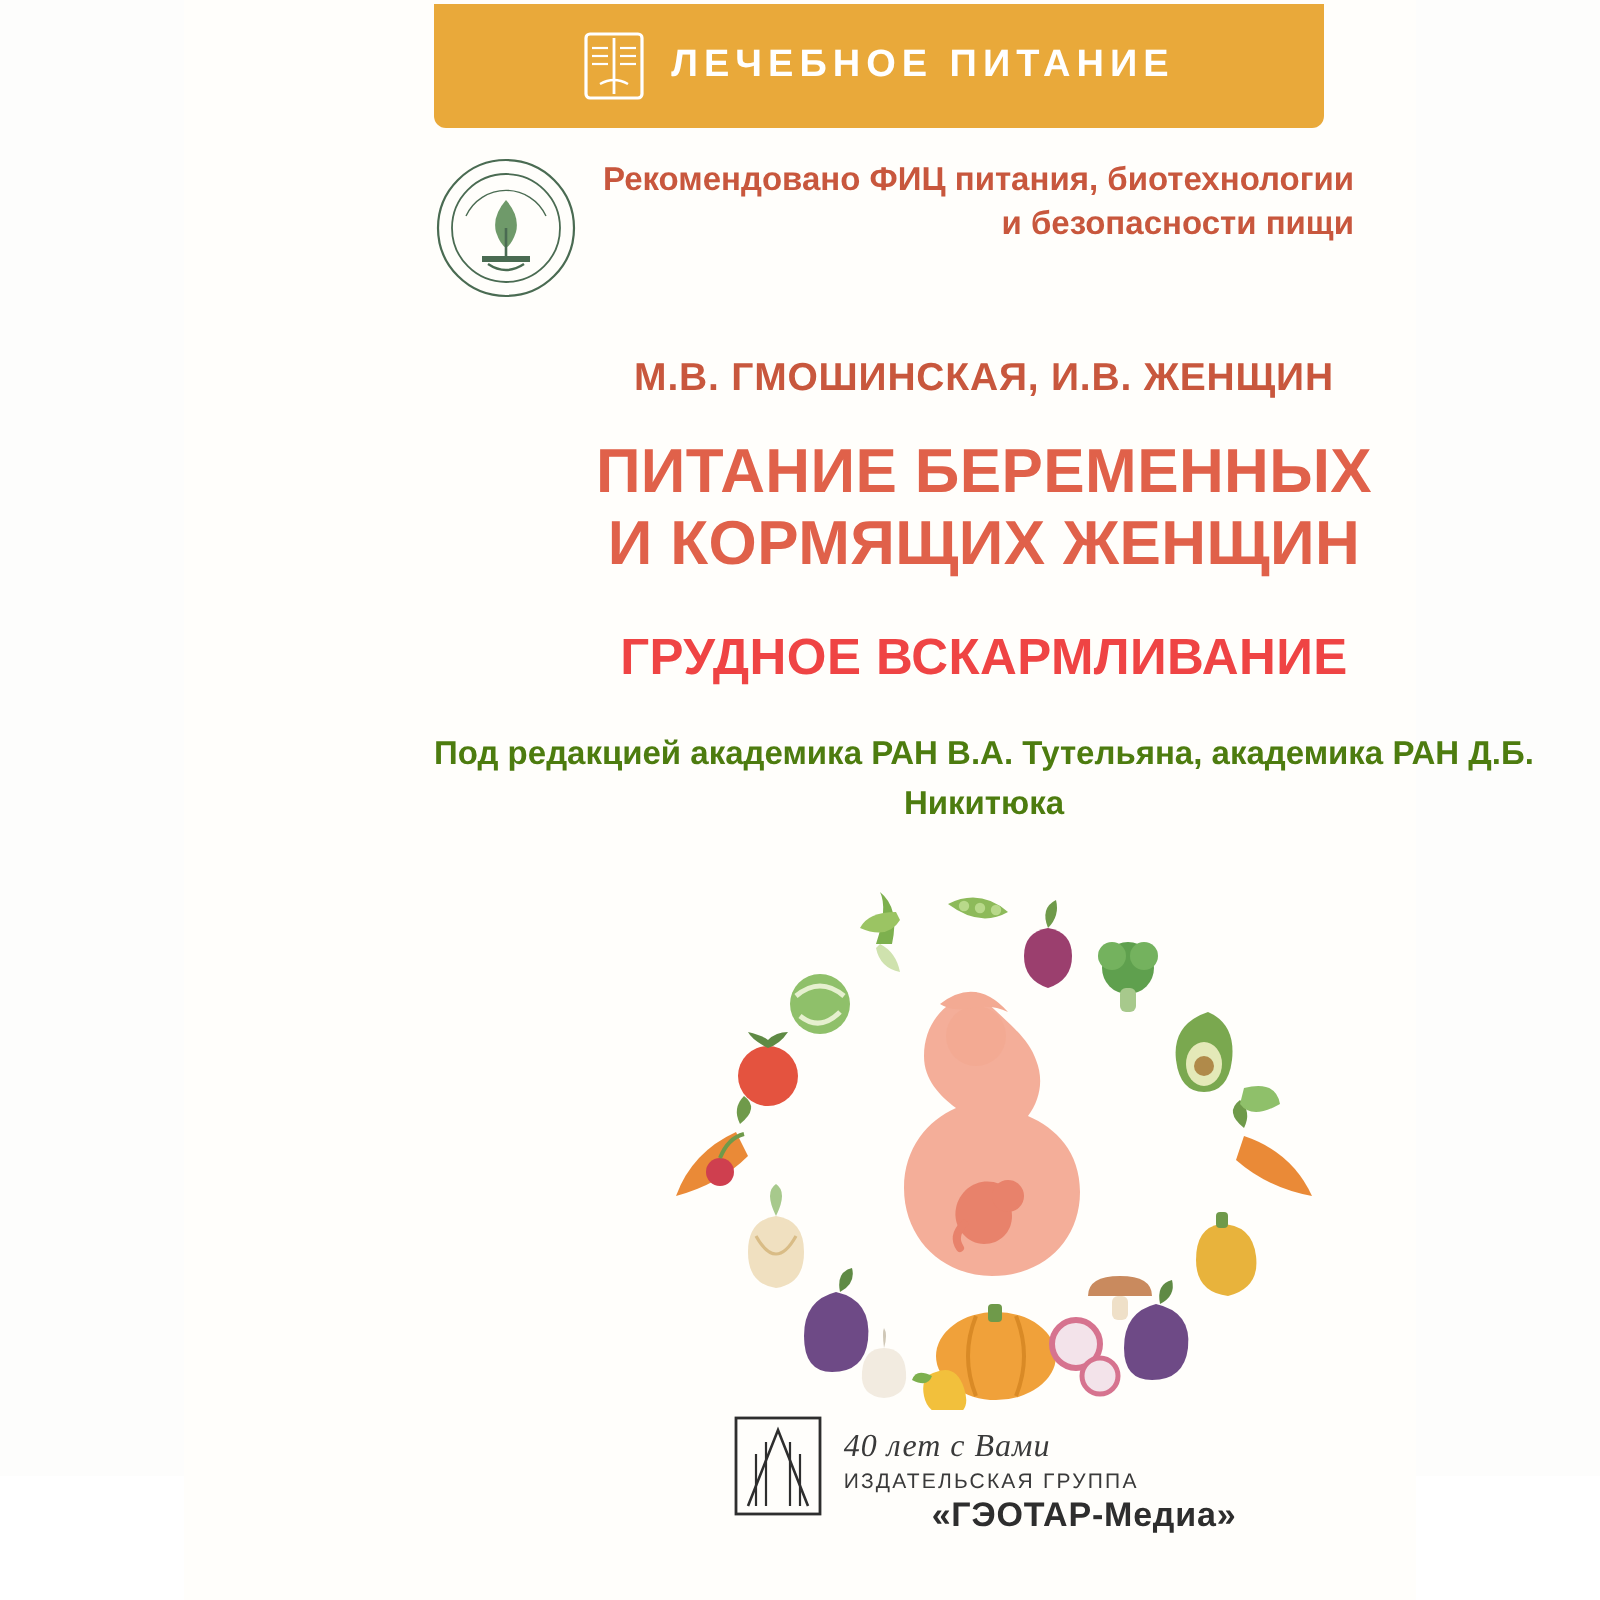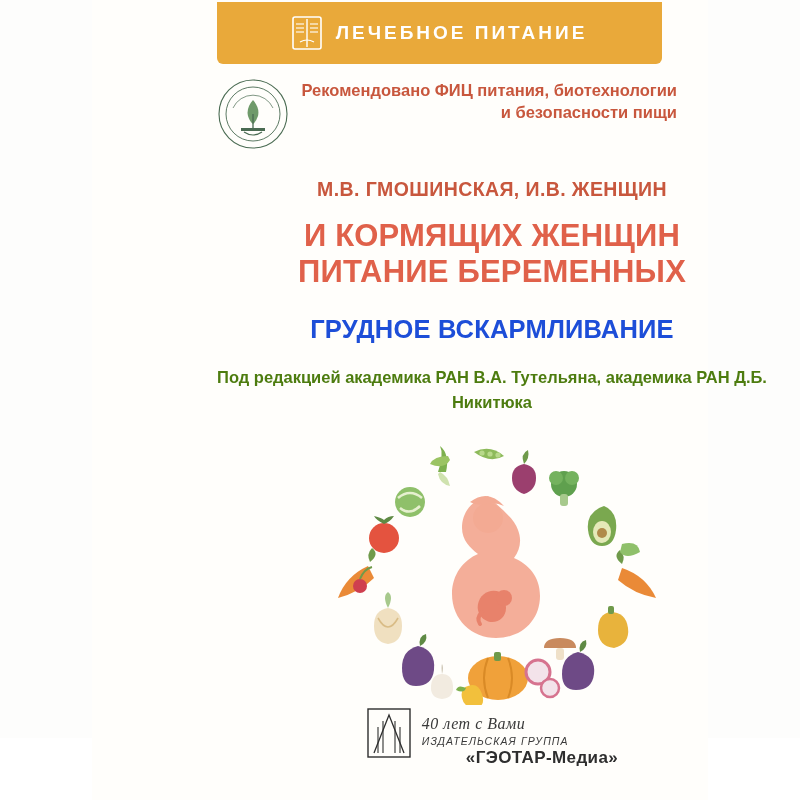--- a/index.html
+++ b/index.html
@@ -103,21 +103,21 @@
     font-weight:bold;
     line-height:1.17;
     letter-spacing:0.2px;
   }
   .subtitle {
     position:absolute;
     left:92px;
     top:315px;
     width:616px;
     text-align:center;
-    color:#1d4ed8;
+    color:#ef4444;
     font-size:25.5px;
     font-weight:bold;
     letter-spacing:0.2px;
   }
 
   
   .editors {
     position:absolute;
     left:92px;
     top:365px;
@@ -159,21 +159,20 @@
     font-family:"Liberation Serif", serif;
     letter-spacing:0.5px;
     line-height:1;
   }
   .pub-group {
     color:#3a3a3a;
     font-size:10.5px;
     letter-spacing:1.1px;
     margin-top:3px;
     line-height:1.1;
-    font-style:italic;
   }
   .pub-name {
     color:#2e2e2e;
     font-size:17px;
     font-weight:bold;
     letter-spacing:0.4px;
     line-height:1.1;
     margin-top:1px;
     margin-left:44px;
   }
@@ -212,22 +211,22 @@
           <path d="M27 54 q9 6 18 0" fill="none" stroke="#4a6b52" stroke-width="1.2"></path>
           <path d="M16 30 a22 22 0 0 1 40 0" fill="none" stroke="#4a6b52" stroke-width="0.7"></path>
         </svg>
       </span>
       <span class="recommend-text">Рекомендовано ФИЦ питания, биотехнологии и безопасности пищи</span>
     </div>
 
     <div class="authors">М.В. ГМОШИНСКАЯ, И.В. ЖЕНЩИН</div>
 
     <div class="maintitle">
+      <div>ПИТАНИЕ БЕРЕМЕННЫХ</div>
       <div>И КОРМЯЩИХ ЖЕНЩИН</div>
-      <div>ПИТАНИЕ БЕРЕМЕННЫХ</div>
     </div>
     <div class="subtitle">ГРУДНОЕ ВСКАРМЛИВАНИЕ</div>
 
     <div class="editors">
       <span>Под редакцией академика РАН В.А. Тутельяна, академика РАН Д.Б. Никитюка</span>
     </div>
 
     <div class="illustration">
       <svg viewBox="0 0 400 265" width="400" height="265">
 

